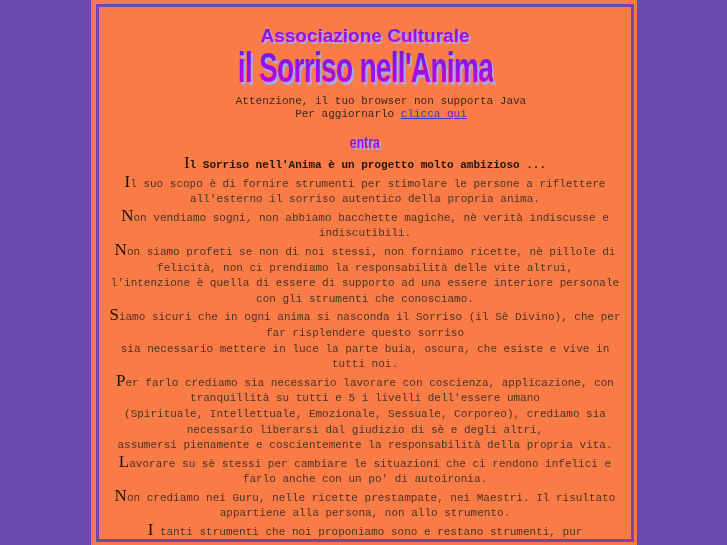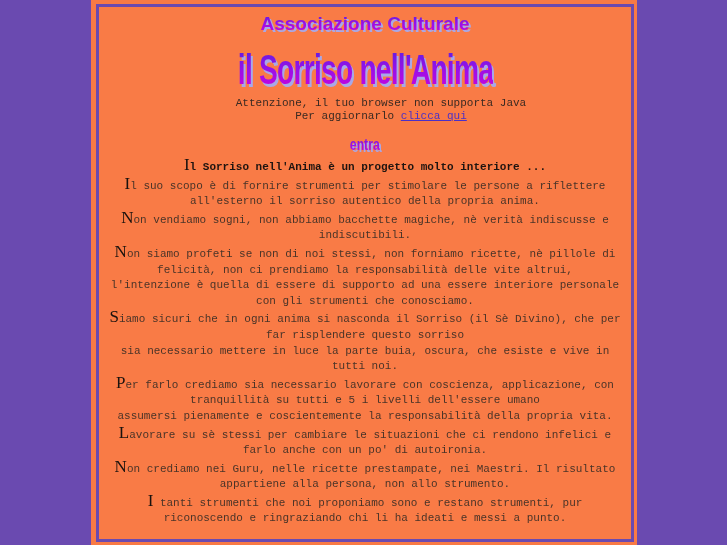--- a/index.html
+++ b/index.html
@@ -55,32 +55,31 @@
     left: 2px;
     top: 2px;
     color: #a8a8e8;
     font-family: "Liberation Sans", sans-serif;
     font-weight: bold;
     white-space: nowrap;
   }
   .subtitle {
     font-size: 19px;
     letter-spacing: 0px;
-    margin-top: 6px;
+    margin-top: 18px;
     height: 22px;
     line-height: 22px;
     text-decoration: underline;
   }
   .subtitle .wordart, .subtitle .wordart-shadow {
     font-size: 19px;
   }
   .title {
     height: 42px;
     line-height: 42px;
-    margin-top: 14px;
   }
   .title .wordart, .title .wordart-shadow {
     font-size: 38px;
     transform: scaleX(0.74);
     transform-origin: center;
     letter-spacing: -1px;
   }
   .title .wordart-wrap {
     transform: scaleY(1.1);
   }
@@ -155,28 +154,29 @@
       </div>
 
       <div class="entra">
         <span class="wordart-wrap">
           <span class="wordart-shadow">entra</span>
           <span class="wordart">entra</span>
         </span>
       </div>
 
       <div class="body-text">
-        <p class="lead"><span class="cap">I</span><span>l Sorriso nell'Anima è un progetto molto interiore ...</span></p>
+        <p class="lead"><span class="cap">I</span><span>l Sorriso nell'Anima è un progetto molto ambizioso ...</span></p>
         <p><span class="cap">I</span><span>l suo scopo è di fornire strumenti per stimolare le persone a riflettere all'esterno il sorriso autentico della propria anima.</span></p>
         <p><span class="cap">N</span><span>on vendiamo sogni, non abbiamo bacchette magiche, nè verità indiscusse e indiscutibili.</span></p>
         <p><span class="cap">N</span><span>on siamo profeti se non di noi stessi, non forniamo ricette, nè pillole di felicità, non ci prendiamo la responsabilità delle vite altrui,</span></p>
         <p>l'intenzione è quella di essere di supporto ad una essere interiore personale con gli strumenti che conosciamo.</p>
         <p><span class="cap">S</span><span>iamo sicuri che in ogni anima si nasconda il Sorriso (il Sè Divino), che per far risplendere questo sorriso</span></p>
         <p>sia necessario mettere in luce la parte buia, oscura, che esiste e vive in tutti noi.</p>
         <p><span class="cap">P</span><span>er farlo crediamo sia necessario lavorare con coscienza, applicazione, con tranquillità su tutti e 5 i livelli dell'essere umano</span></p>
+        <p>(Spirituale, Intellettuale, Emozionale, Sessuale, Corporeo), crediamo sia necessario liberarsi dal giudizio di sè e degli altri,</p>
         <p>assumersi pienamente e coscientemente la responsabilità della propria vita.</p>
         <p><span class="cap">L</span><span>avorare su sè stessi per cambiare le situazioni che ci rendono infelici e farlo anche con un po' di autoironia.</span></p>
         <p><span class="cap">N</span><span>on crediamo nei Guru, nelle ricette prestampate, nei Maestri. Il risultato appartiene alla persona, non allo strumento.</span></p>
         <p><span class="cap">I</span><span> tanti strumenti che noi proponiamo sono e restano strumenti, pur riconoscendo e ringraziando chi li ha ideati e messi a punto.</span></p>
 
       </div>
 
     </div>
   </div>
 </div>

